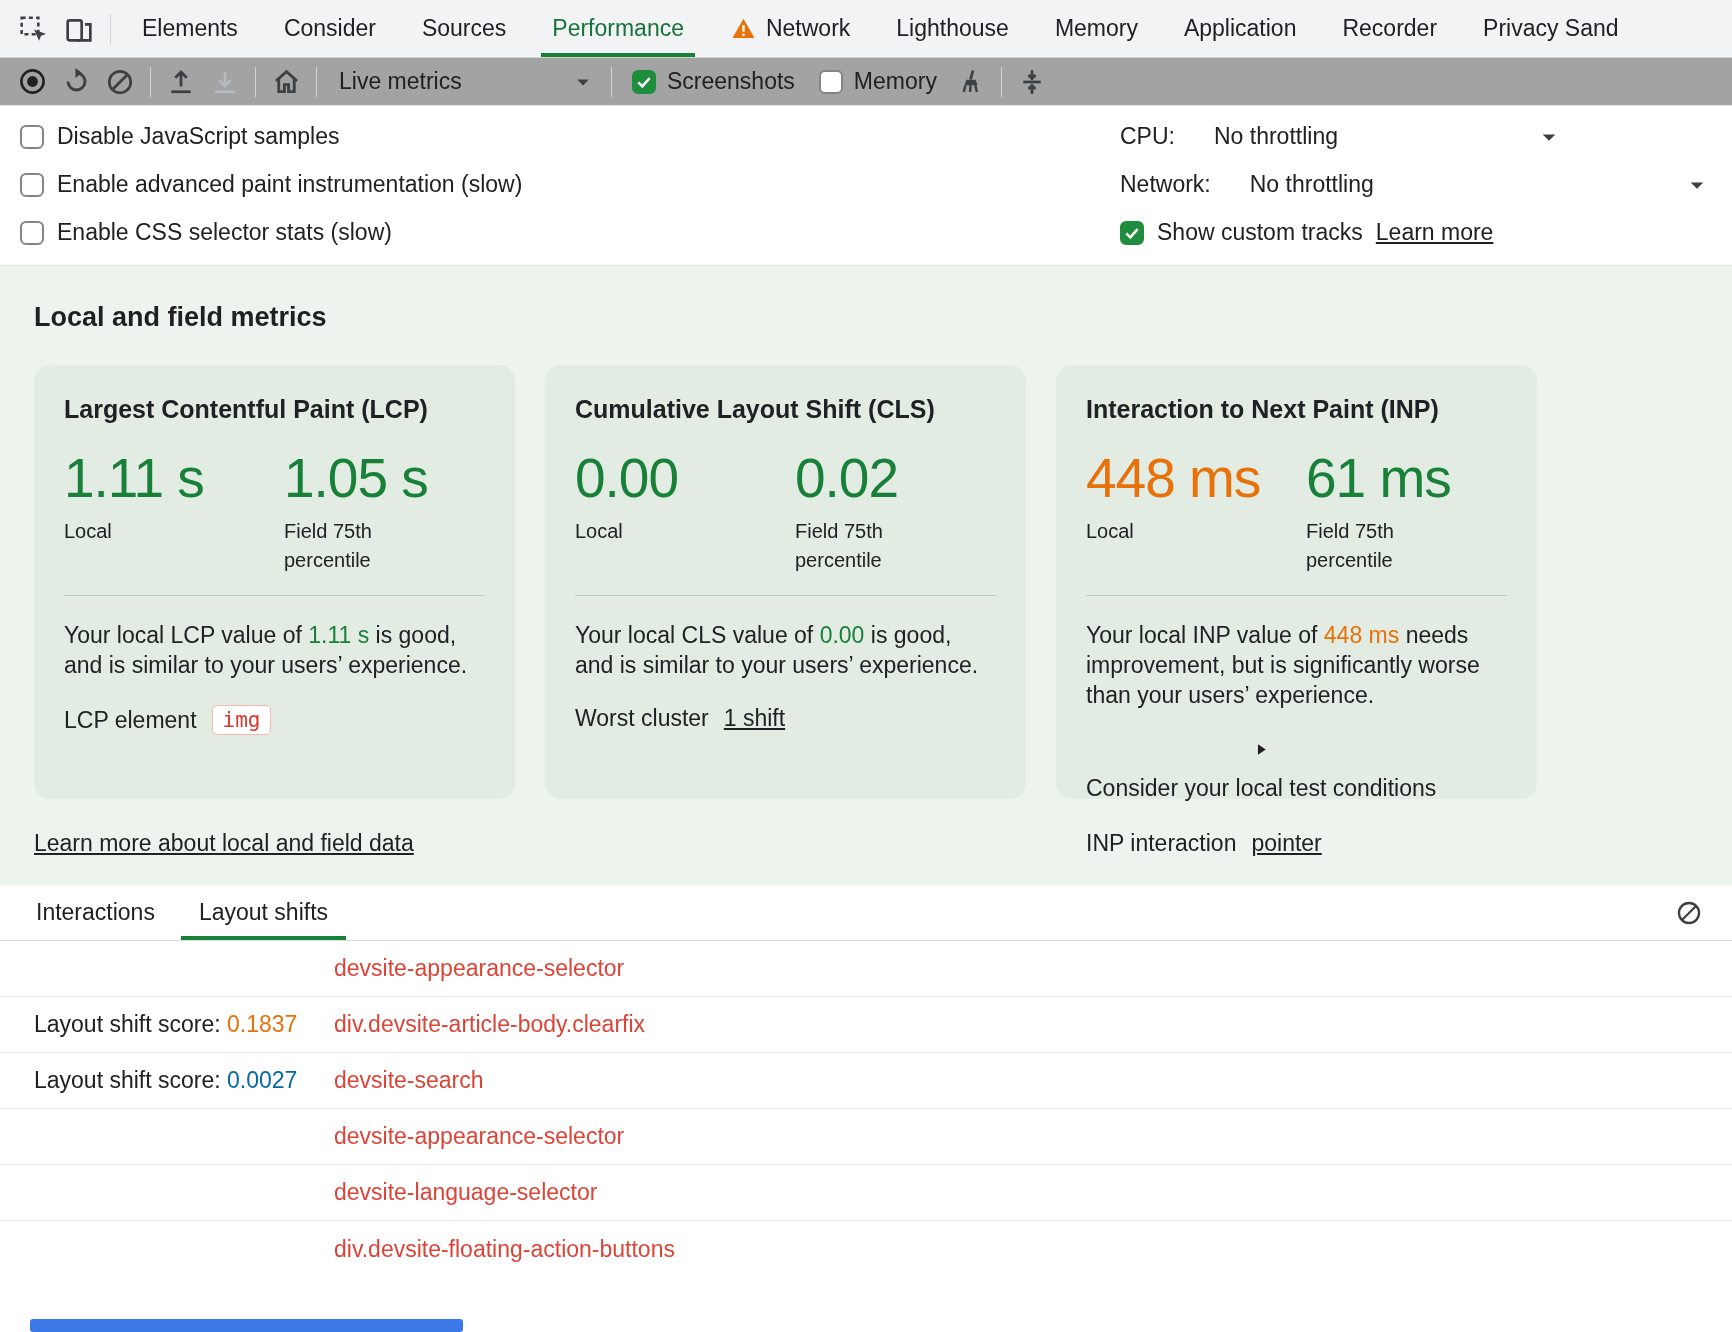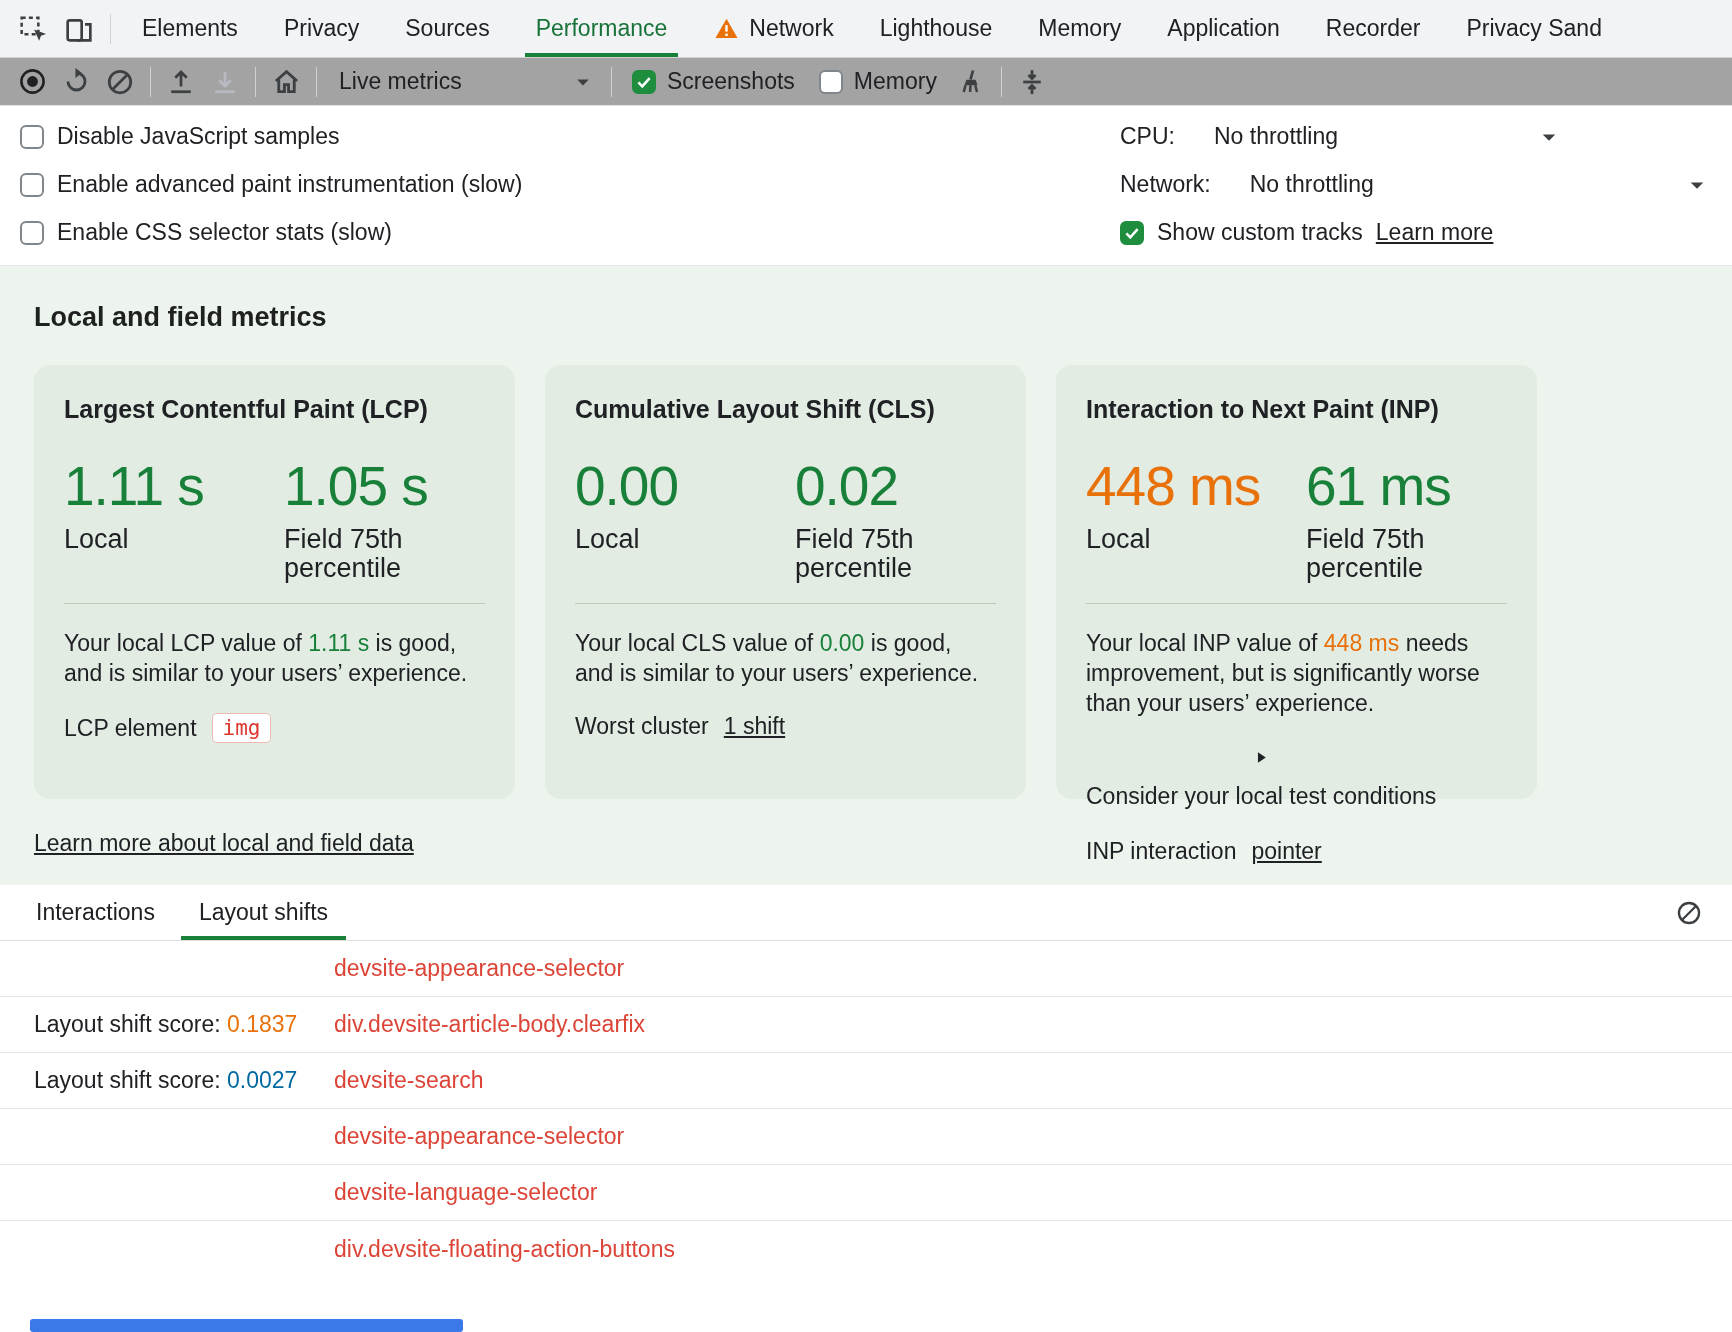--- a/index.html
+++ b/index.html
@@ -40,26 +40,26 @@
   .sel-value { margin-left:26px; }
   .sel-caret { margin-left:auto; display:flex; }
   .dlink { color:#202124; text-decoration:underline; cursor:pointer; }
 
   
   .metrics-area { background:#edf4ed; }
   .metrics-inner { padding:36px 34px 0; }
   .metrics-heading { font-size:27px; font-weight:600; color:#1f2020; margin-bottom:32px; }
   .cards { display:flex; gap:30px; }
   .card { width:481px; flex:none; background:#e2ece3; border-radius:16px; padding:30px; height:434px; }
-  .card-title { font-size:25px; font-weight:700; margin-bottom:32px; }
+  .card-title { font-size:25px; font-weight:700; margin-bottom:24px; }
   .values { display:flex; }
   .value-col { width:220px; flex:none; }
   .value-col.field { width:auto; }
   .value-num { font-size:55px; line-height:60px; letter-spacing:-1px; }
-  .value-label { font-size:27px; margin-top:9px; max-width:140px; line-height:29px; }
+  .value-label { font-size:20px; margin-top:9px; max-width:140px; line-height:29px; }
   .card-divider { border:none; border-top:1px solid #b8cdb8; margin:20px 0 24px; }
   .card-desc { font-size:23px; line-height:30px; }
   .card-footer { margin-top:25px; display:flex; align-items:center; gap:15px; font-size:23px; }
   .chip { font-family:"DejaVu Sans Mono","Liberation Mono",monospace; font-size:21px; color:#dc362e;
           background:#fff; border:1.5px solid #f0b9b3; border-radius:5px; padding:2px 10px; cursor:pointer; }
   .disclosure { display:flex; align-items:center; gap:17px; margin-top:31px; font-size:23px; font-weight:500;
                 background:none; border:none; cursor:pointer; font-family:inherit; color:#202124;flex-direction:column; }
   .learn-more-row { margin:31px 0 0; padding-bottom:28px; font-size:23px; }
 
   
@@ -94,21 +94,21 @@
           <path d="M16.5 8.5h4v12h-10" fill="none" stroke="#3c4043" stroke-width="2"></path>
         </svg>
       </button>
       <div class="vsep"></div>
     </div>
     <nav class="tabs">
       <div class="tab">
           <span>Elements</span>
         </div>
       <div class="tab">
-          <span>Privacy</span>
+          <span>Consider</span>
         </div>
       <div class="tab">
           <span>Sources</span>
         </div>
       <div class="tab active">
           <span>Performance</span>
         </div>
       <div class="tab">
         <svg width="27" height="25" viewBox="0 0 24 24">
           <path d="M12 2.6 22.6 21H1.4Z" fill="#e8710a"></path>

